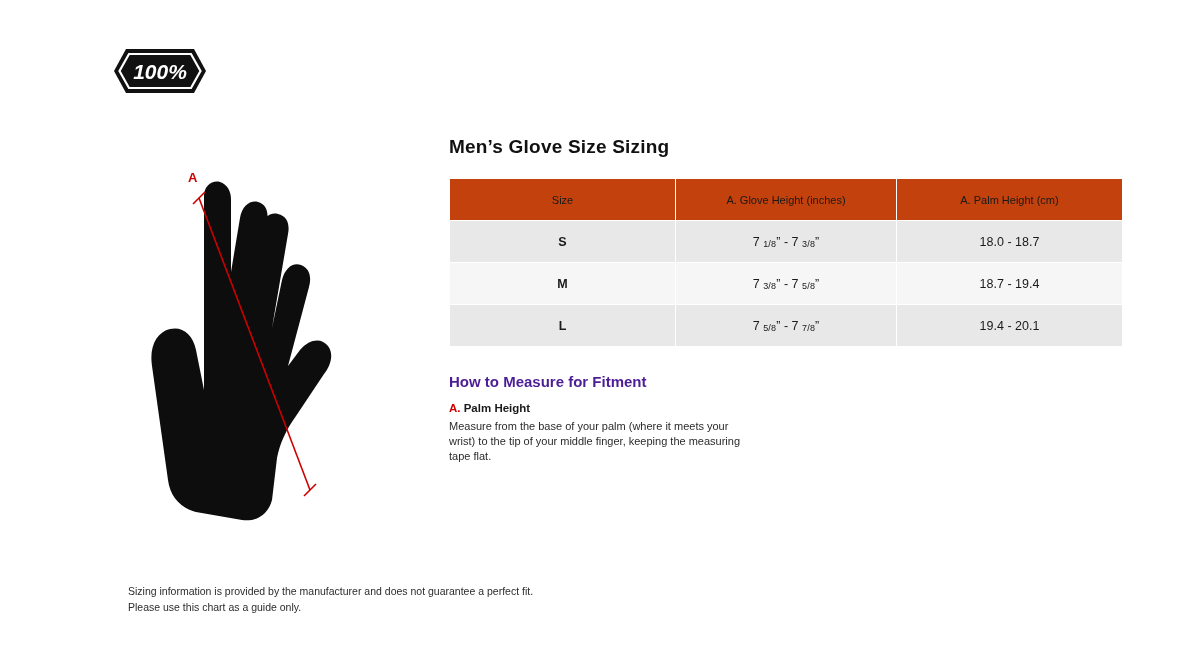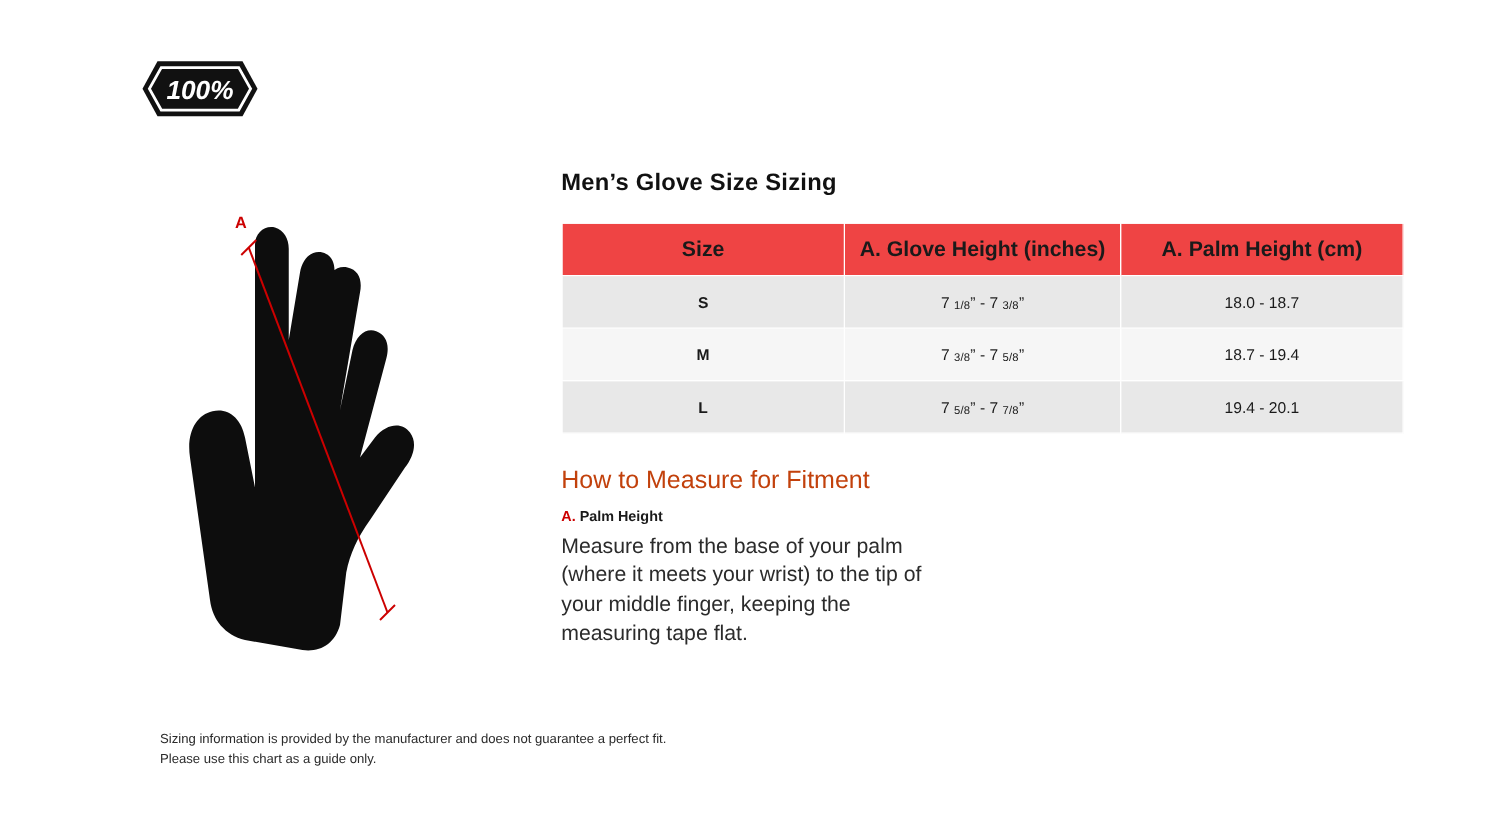--- a/index.html
+++ b/index.html
@@ -68,23 +68,23 @@
   table.size-chart th,
   table.size-chart td {
     border: 1px solid #ffffff;
     text-align: center;
     font-size: 12.5px;
     color: #1a1a1a;
     height: 41px;
     padding: 0 6px;
   }
   table.size-chart thead th {
-    background: #ef4444;
-    font-weight: bold;
-    font-size: 17px;
+    background: #c2410c;
+    font-weight: normal;
+    font-size: 11px;
   }
   table.size-chart tbody tr:nth-child(odd) td {
     background: #e8e8e8;
   }
   table.size-chart tbody tr:nth-child(even) td {
     background: #f6f6f6;
   }
   table.size-chart tbody td:first-child {
     font-weight: bold;
   }
@@ -95,36 +95,36 @@
   .frac {
     font-size: 9px;
     vertical-align: baseline;
     position: relative;
     top: 1px;
     letter-spacing: 0.2px;
     margin-top: 47px;
   }
 
   .measure-title {
-    font-size: 20px;
-    font-weight: normal;
-    color: #c2410c;
+    font-size: 15px;
+    font-weight: bold;
+    color: #4c1d95;
     margin: 26px 0 12px 0;
   }
   .measure-sub {
     font-size: 11.5px;
     font-weight: bold;
     margin: 0 0 5px 0;
     color: #1a1a1a;
   }
   .measure-sub .red {
     color: #cc0000;
   }
   .measure-body {
-    font-size: 17px;
+    font-size: 11px;
     line-height: 1.38;
     color: #2b2b2b;
     width: 300px;
     margin: 0;
   }
 
   
   .footer {
     position: absolute;
     left: 128px;

